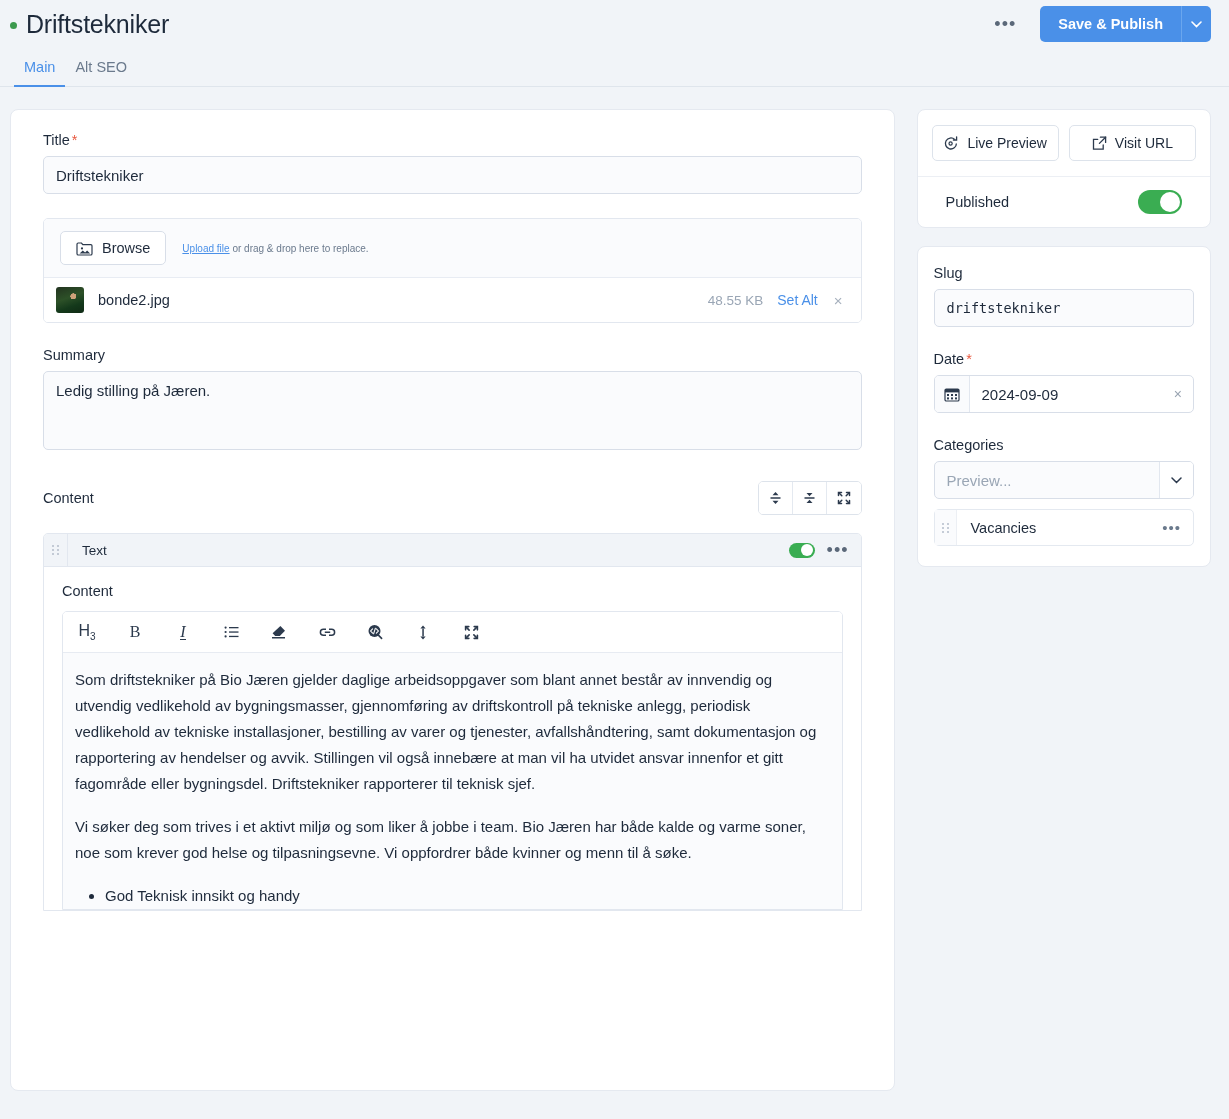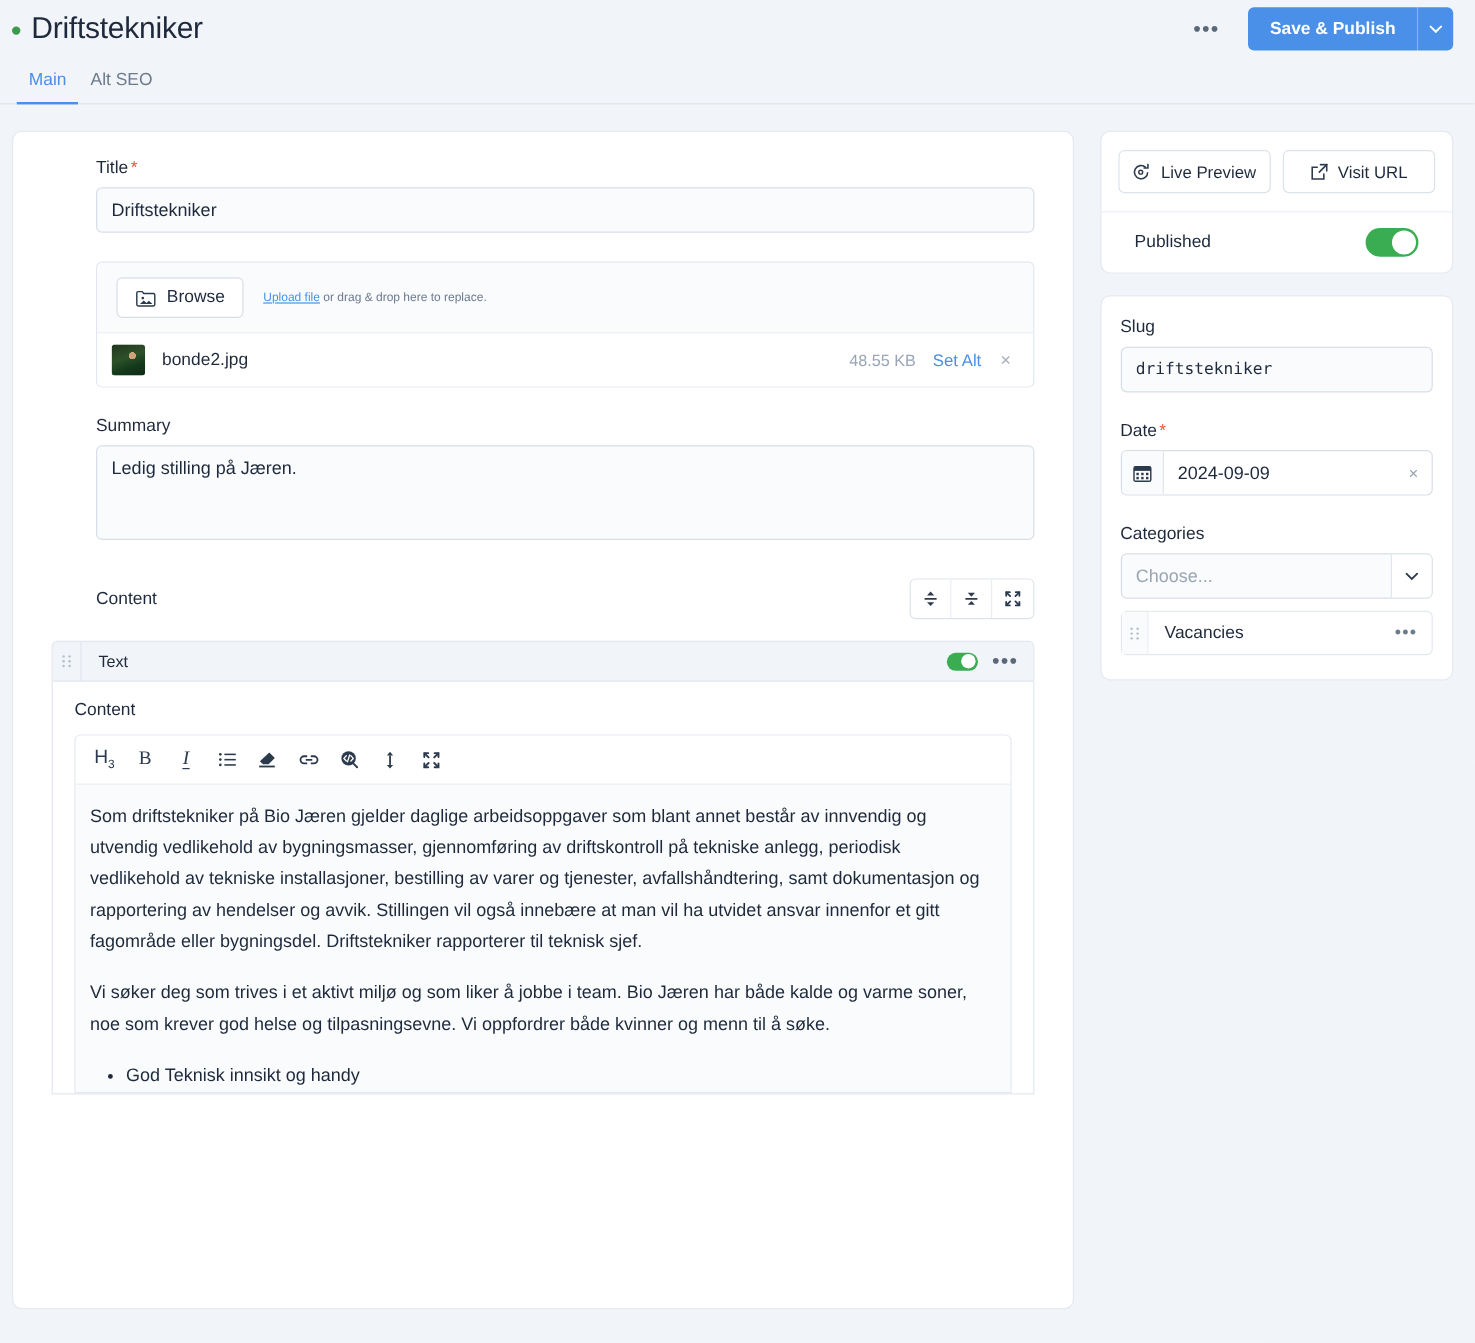--- a/index.html
+++ b/index.html
@@ -100,21 +100,21 @@
   }
   .main-card {
     width: 892px;
     background: #fff;
     border-radius: 8px;
     border: 1px solid #e5e9f0;
     padding: 22px 0 0 0;
     min-height: 982px;
     overflow: hidden;
   }
-  .main-inner { padding: 0 32px; margin-left: 37px; }
+  .main-inner { padding: 0 32px; }
   .sidebar { width: 297px; display: flex; flex-direction: column; gap: 18px; }
 
   
   .field-label {
     font-size: 14.5px;
     color: #1e2a3b;
     margin-bottom: 8px;
     display: block;
   }
   .req { color: #e8583f; margin-left: 2px; }
@@ -257,21 +257,21 @@
   .toggle.big::after { width: 20px; height: 20px; top: 2px; right: 2px; }
 
   .block-body { padding: 16px 18px 0 18px; }
   .rte-label { font-size: 14.5px; margin-bottom: 12px; }
   .rte {
     border: 1px solid #e2e7ef;
     border-radius: 5px 5px 0 0;
     overflow: hidden;
   }
   .rte-toolbar {
-    display: flex; align-items: center; gap: 6px;
+    display: flex; align-items: center; gap: 20px;
     padding: 7px 10px;
     border-bottom: 1px solid #e7ebf2;
     background: #fff;
   }
   .rte-btn {
     width: 28px; height: 26px;
     display: flex; align-items: center; justify-content: center;
     cursor: pointer;
     color: #2c3a4d;
     font-size: 15px;
@@ -623,21 +623,21 @@
               </svg>
             </span>
             <span class="date-val">2024-09-09</span>
             <span class="date-x">×</span>
           </div>
         </div>
 
         <div>
           <label class="field-label">Categories</label>
           <div class="select-wrap">
-            <span class="select-ph">Choose...</span>
+            <span class="select-ph">Preview...</span>
             <span class="select-caret">
               <svg width="11" height="7" viewBox="0 0 11 7">
                 <path d="M1 1l4.5 4.5L10 1" stroke="#2c3a4d" stroke-width="1.5" fill="none" stroke-linecap="round"></path>
               </svg>
             </span>
           </div>
           <div class="cat-item">
             <span class="cat-handle">
               <span class="dots-grid">
                 <i></i>

